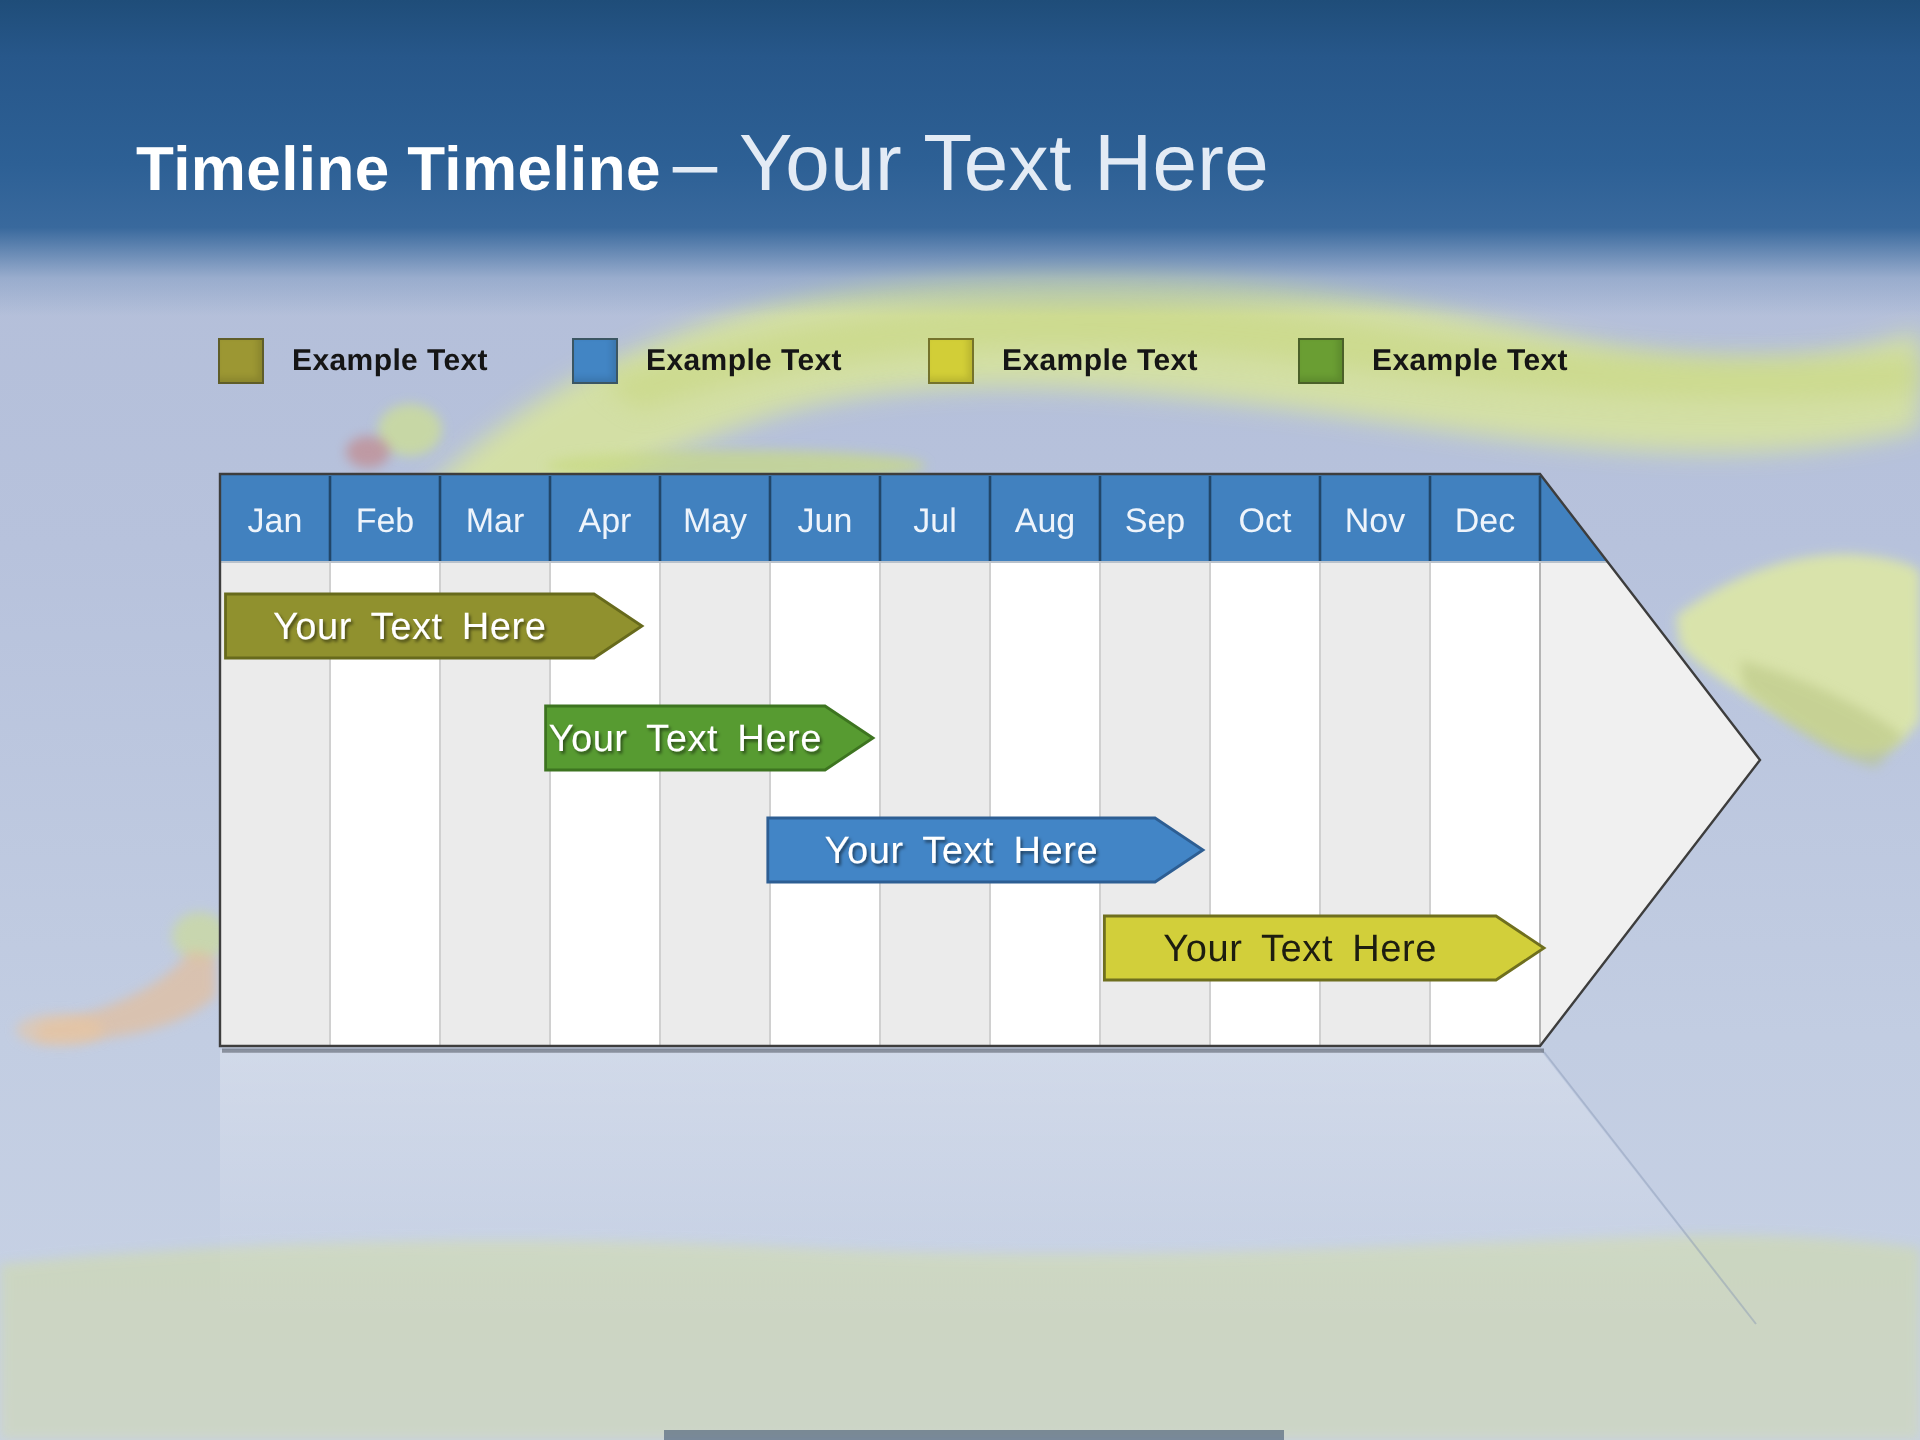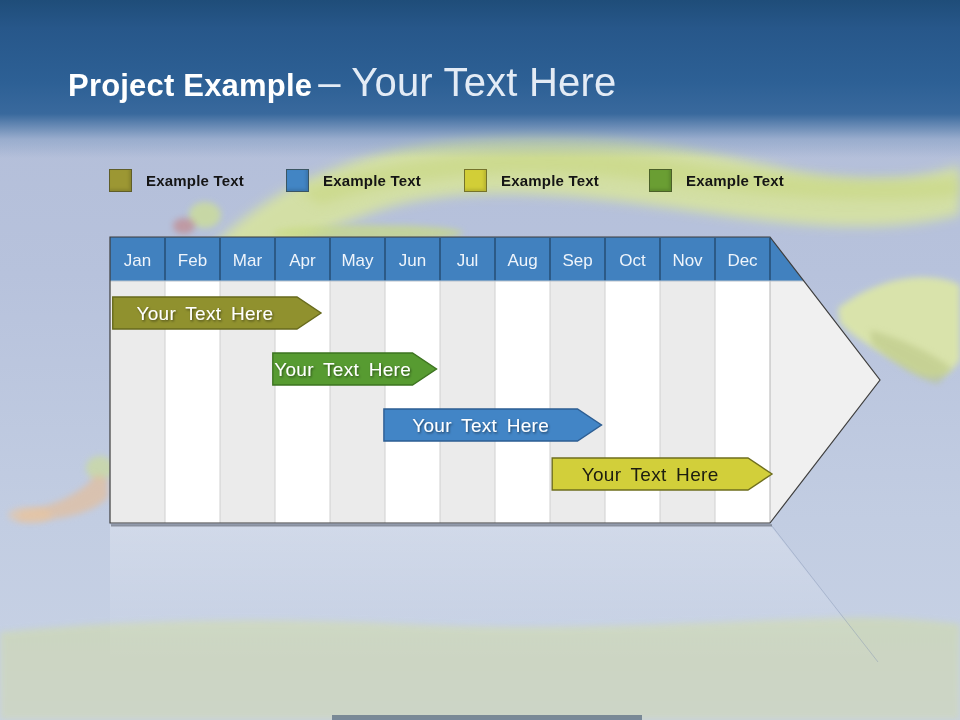--- a/index.html
+++ b/index.html
@@ -143,21 +143,21 @@
       <path d="M272.8,353 L412.5,353 L436.5,369 L412.5,385 L272.8,385 Z" fill="#579b31" stroke="#3d7420" stroke-width="1.4"></path>
       <text x="342.65" y="375.5" text-anchor="middle" fill="#ffffff" class="bar-t" filter="url(#ds)">Your Text Here</text>
       <path d="M383.90000000000003,409 L577.5,409 L601.5,425 L577.5,441 L383.90000000000003,441 Z" fill="#4285c6" stroke="#2d5e93" stroke-width="1.4"></path>
       <text x="480.70000000000005" y="431.5" text-anchor="middle" fill="#ffffff" class="bar-t" filter="url(#ds)">Your Text Here</text>
       <path d="M552.1999999999999,458 L748,458 L772,474 L748,490 L552.1999999999999,490 Z" fill="#d2cf3a" stroke="#6f6f1e" stroke-width="1.4"></path>
       <text x="650.0999999999999" y="480.5" text-anchor="middle" fill="#1d1d10" class="bar-t">Your Text Here</text>
     </svg>
 
   <div class="banner"></div>
   <div class="title">
-    <span class="t-bold">Project Example</span><span class="t-light">– Your Text Here</span>
+    <span class="t-bold">Timeline Timeline</span><span class="t-light">– Your Text Here</span>
   </div>
 
   <div class="legend" id="legend">
       <div class="lg-item" style="left: 109px;">
         <span class="lg-sw" style="background: rgb(156, 151, 51);"></span>
         <span class="lg-label">Example Text</span>
       </div>
       <div class="lg-item" style="left: 286px;">
         <span class="lg-sw" style="background: rgb(66, 133, 196);"></span>
         <span class="lg-label">Example Text</span>

